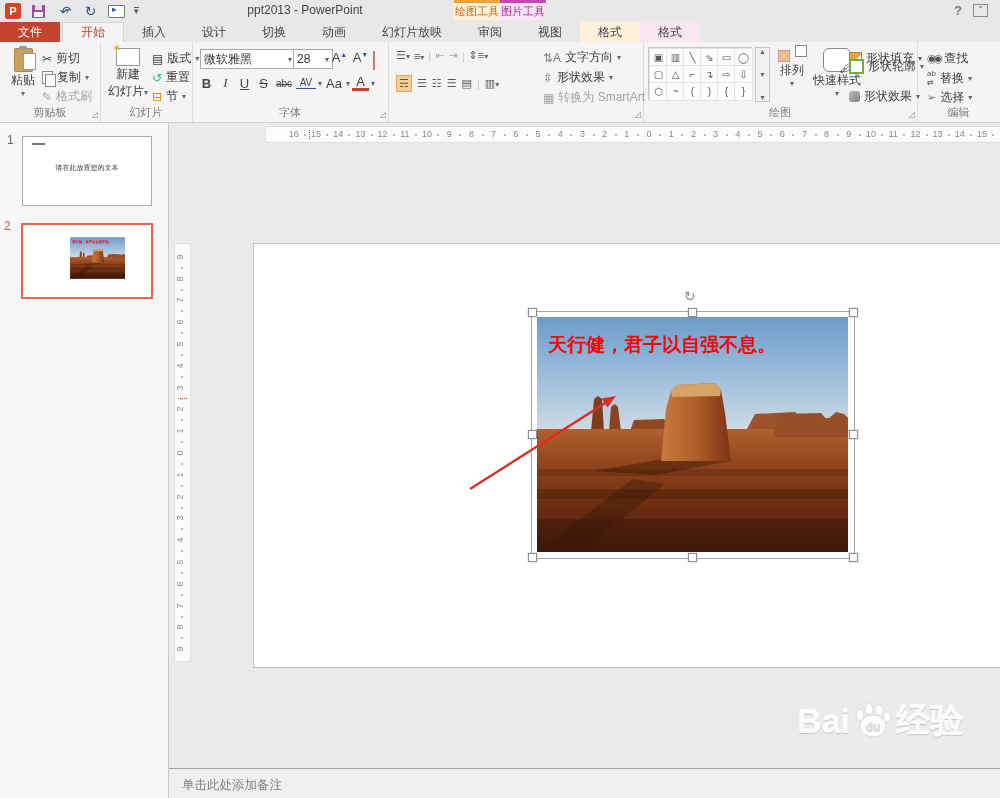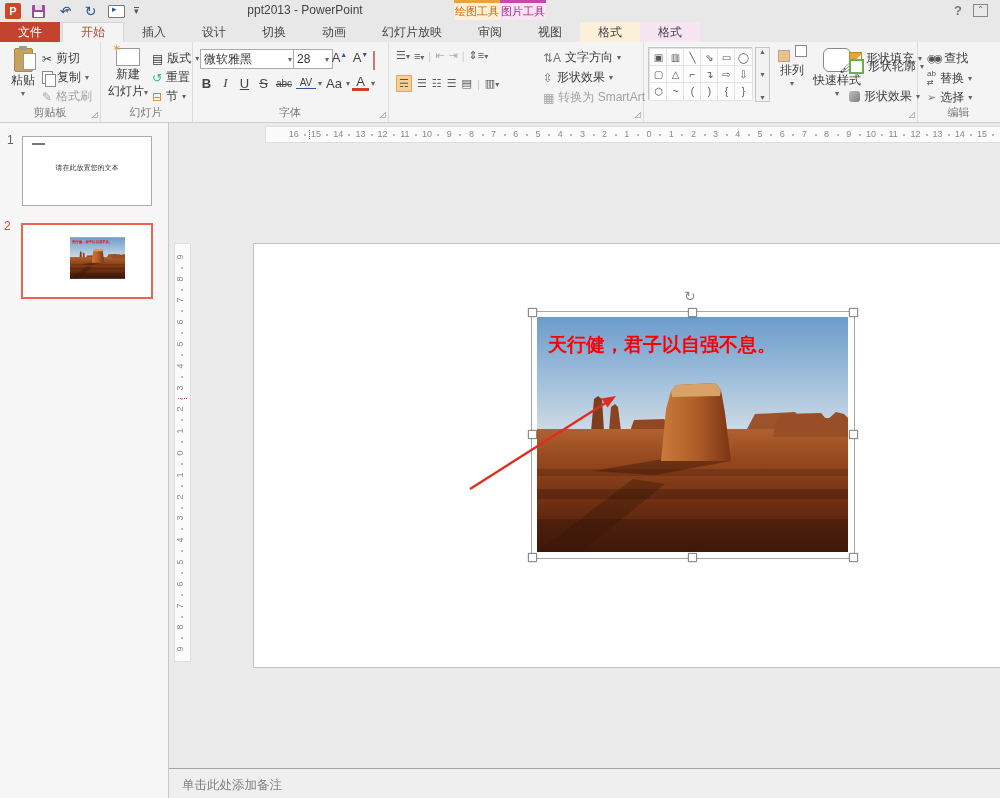--- a/index.html
+++ b/index.html
@@ -354,20 +354,21 @@
     <div class="rbtn abs" style="left:206px;top:16px">
       <span class="outlic"></span>
       <span>形状轮廓</span>
         <span class="dd">▾</span>
       </div>
     <div class="rbtn abs" style="left:206px;top:46px">
       <span class="effic"></span>
       <span>形状效果</span>
         <span class="dd">▾</span>
       </div>
+    <div class="glabel">绘图</div>
     <div class="launcher">◿</div>
   </div>
 
   <div class="rgroup" style="left:917px;width:83px;border-right:none">
     <div class="rbtn abs" style="left:10px;top:8px">
       <span class="findic">◉◉</span>
       <span>查找</span>
       </div>
     <div class="rbtn abs" style="left:10px;top:27px">
       <span class="replic">ab<br>⇄</span>
@@ -528,13 +529,25 @@
   <line x1="470" y1="489" x2="607" y2="402" stroke="#E02B20" stroke-width="2.4"></line>
   <polygon points="616,396 607.5,407.5 601.5,398.5" fill="#E02B20"></polygon>
 </svg>
 
 <div id="corner-bl"></div>
 <div id="notes">
   <div id="notes-text">单击此处添加备注</div>
 </div>
 
 <div id="watermark">
+  <div id="wm-row">
+    <span>Bai</span>
+    <svg width="42" height="38" viewBox="0 0 42 38">
+      <ellipse cx="21" cy="24" rx="13" ry="11" fill="rgba(255,255,255,.92)" stroke="#DADADA"></ellipse>
+      <ellipse cx="8" cy="13" rx="4" ry="5.5" fill="rgba(255,255,255,.92)" stroke="#DADADA"></ellipse>
+      <ellipse cx="17" cy="7" rx="4" ry="5.5" fill="rgba(255,255,255,.92)" stroke="#DADADA"></ellipse>
+      <ellipse cx="27" cy="8" rx="4" ry="5.5" fill="rgba(255,255,255,.92)" stroke="#DADADA"></ellipse>
+      <ellipse cx="35" cy="15" rx="4" ry="5" fill="rgba(255,255,255,.92)" stroke="#DADADA"></ellipse>
+      <text x="21" y="29" text-anchor="middle" font-size="12" font-weight="bold" fill="#D8D8D8">du</text>
+    </svg>
+    <span>经验</span>
+  </div>
 </div>
 
 </body></html>

